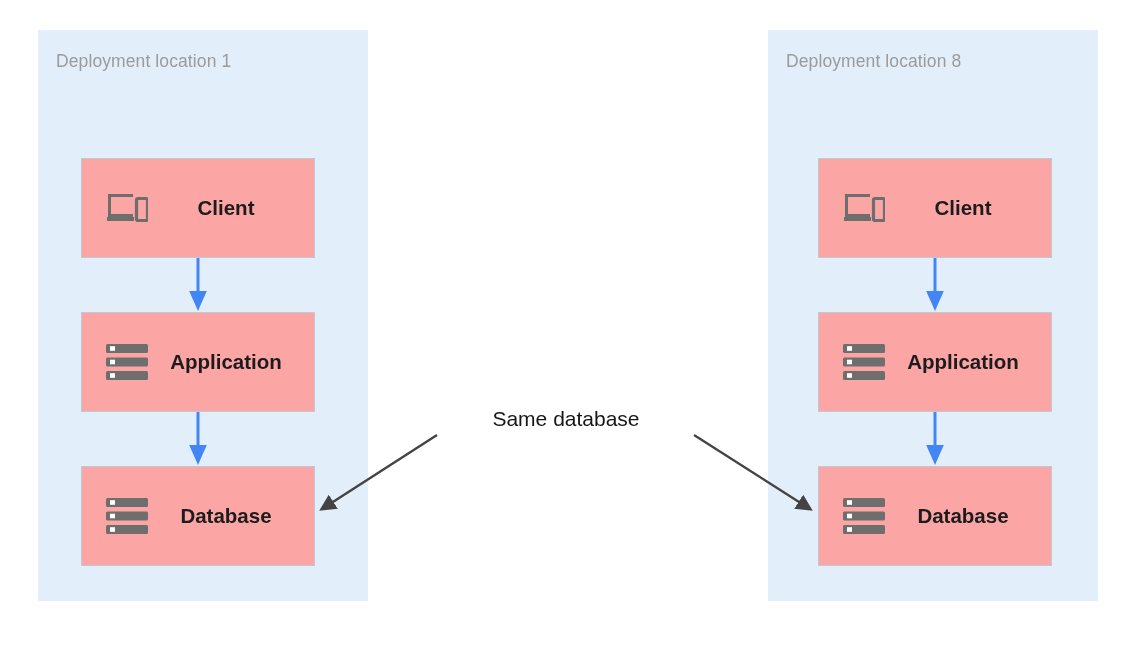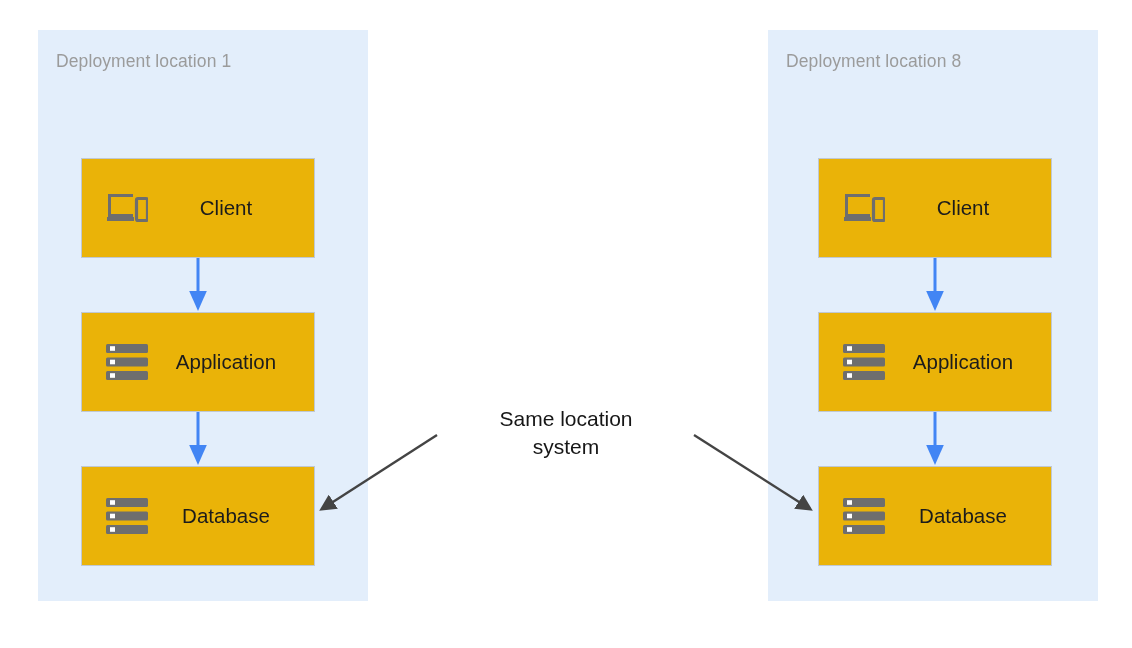--- a/index.html
+++ b/index.html
@@ -32,25 +32,26 @@
     color: #9b9b9b;
     letter-spacing: 0.1px;
     white-space: nowrap;
   }
 
   
   .node {
     position: absolute;
     width: 234px;
     height: 100px;
-    background: #eab308;
+    background: #fca5a5;
     border: 1px solid #c0c8d2;
     box-sizing: border-box;
     display: flex;
     align-items: center;
+    font-weight: bold;
   }
   .node .node-icon {
     flex: 0 0 auto;
     width: 54px;
     margin-left: 18px;
     display: flex;
     align-items: center;
     justify-content: center;
   }
   .node .node-label {
@@ -222,17 +223,16 @@
     <defs>
       <marker id="arrowhead-gray" markerWidth="7" markerHeight="7" refX="5.6" refY="3.5" orient="auto" markerUnits="strokeWidth">
         <polygon points="0,0 7,3.5 0,7" fill="#444444"></polygon>
       </marker>
     </defs>
     <line x1="437" y1="435" x2="322" y2="509" stroke="#444444" stroke-width="2.4" marker-end="url(#arrowhead-gray)"></line>
     <line x1="694" y1="435" x2="810" y2="509" stroke="#444444" stroke-width="2.4" marker-end="url(#arrowhead-gray)"></line>
   </svg>
 
   <div id="annotation-label">
-    <div>Same location</div>
-    <div>system</div>
+    <div>Same database</div>
   </div>
 
 </div>
 
 </body></html>

